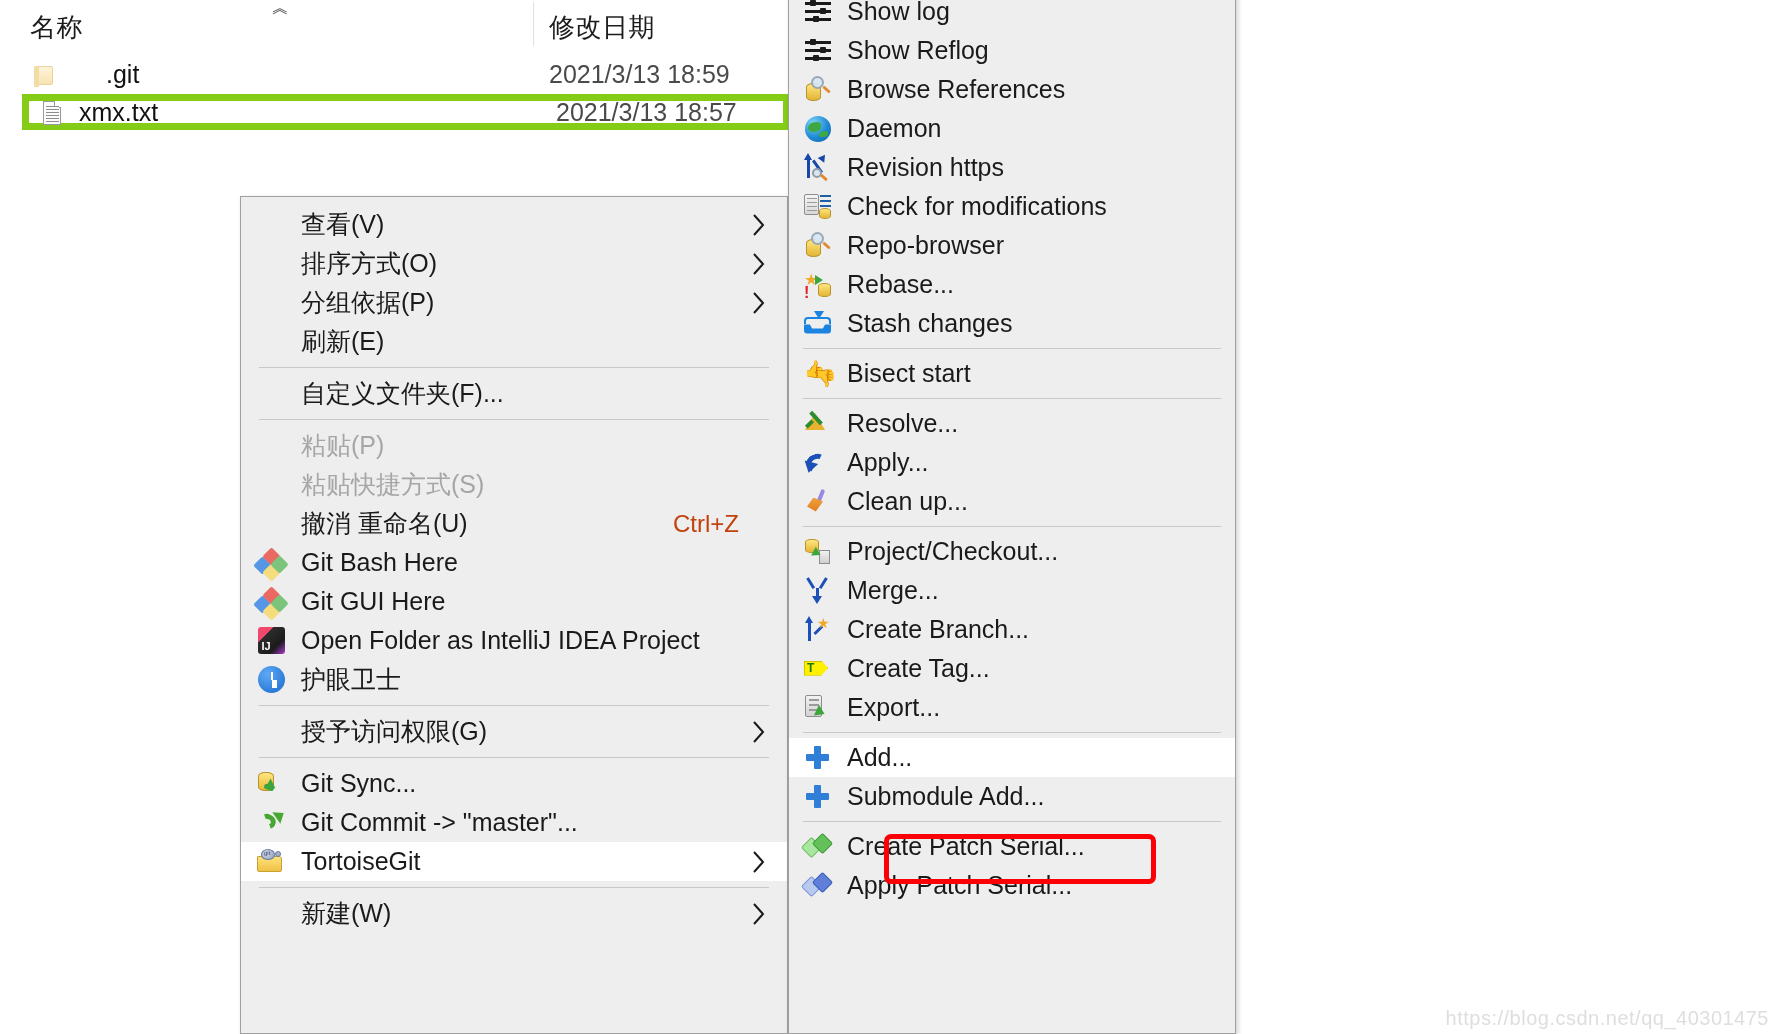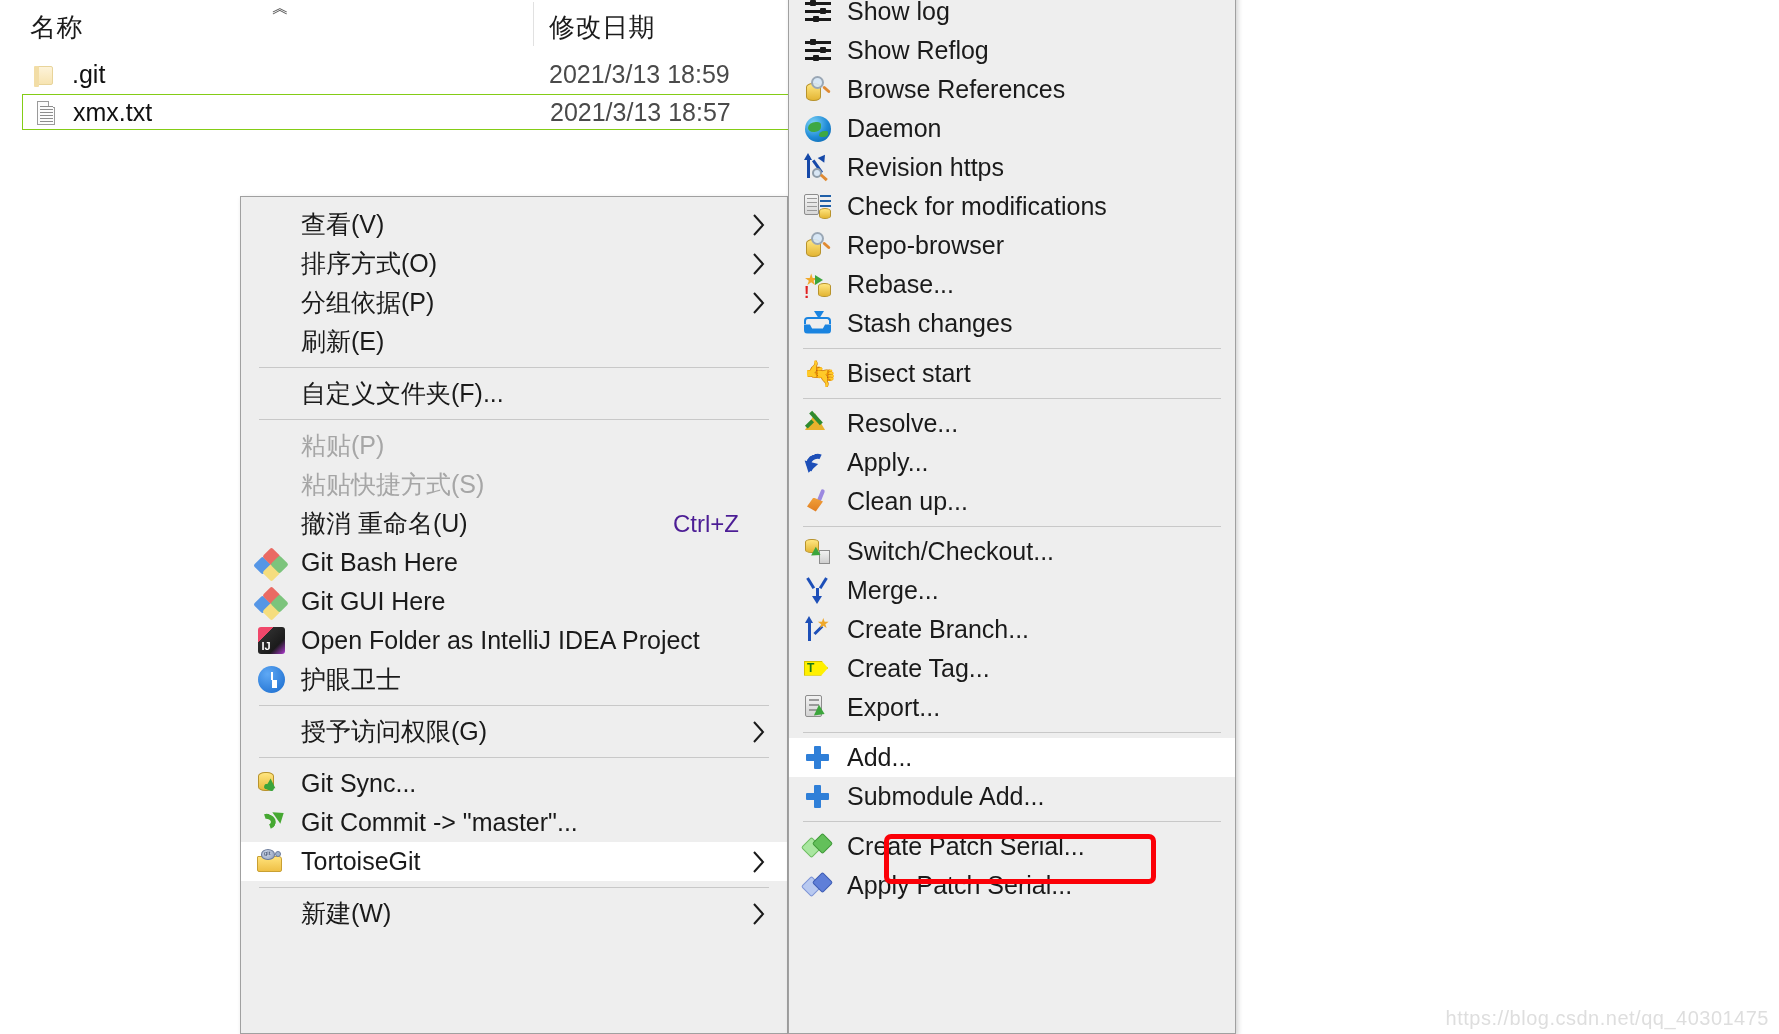--- a/index.html
+++ b/index.html
@@ -62,24 +62,24 @@
   }
 
   .file-row {
     position: absolute;
     left: 22px;
     width: 768px;
     height: 36px;
     display: flex;
     align-items: center;
   }
-  .file-row.r0 { top: 56px; }
+  .file-row.r0 { top: 56px; gap: 34px; }
   .file-row.r1 {
     top: 94px;
-    border: 1px solid #84cc16;
+    border: 7px solid #84cc16;
     background: #ffffff;
   }
   .file-icon {
     position: relative;
     width: 24px; height: 26px;
     margin-left: 10px;
     flex: 0 0 auto;
   }
   .folder-ico {
     position: absolute;
@@ -164,21 +164,21 @@
     font-size: 0;
     right: 20px;
     top: 50%;
     transform: translateY(-50%);
   }
   .chev svg { display: block; }
   .accel {
     position: absolute;
     right: 48px;
     font-size: 24px;
-    color: #4c1d95;
+    color: #c2410c;
   }
 
   
   #ctx-main {
     left: 240px;
     top: 196px;
     width: 548px;
     padding: 8px 0 4px 0;
     height: 838px;
   }
@@ -1085,21 +1085,21 @@
     <div class="sep"></div>
 
     <div class="mi">
       <span class="ico">
         <span class="ic ic-switch">
             <span class="barrel"></span>
             <span class="file"></span>
             <span class="arr"></span>
           </span>
       </span>
-      <span class="txt">Switch/Checkout...</span>
+      <span class="txt">Project/Checkout...</span>
     </div>
 
     <div class="mi">
       <span class="ico">
         <span class="ic ic-merge">
             <span class="l"></span>
             <span class="r"></span>
             <span class="m"></span>
             <span class="h"></span>
           </span>

